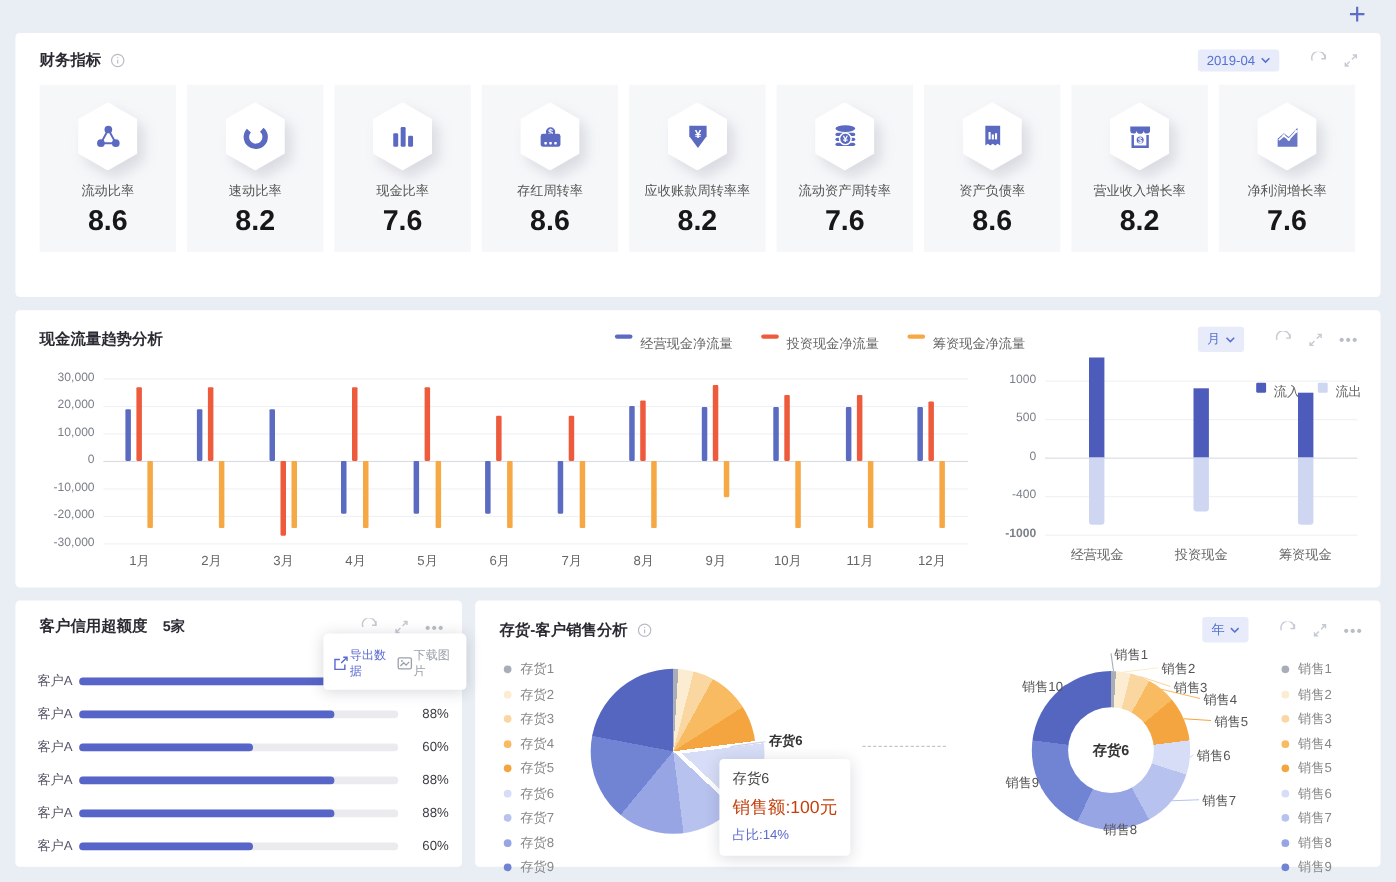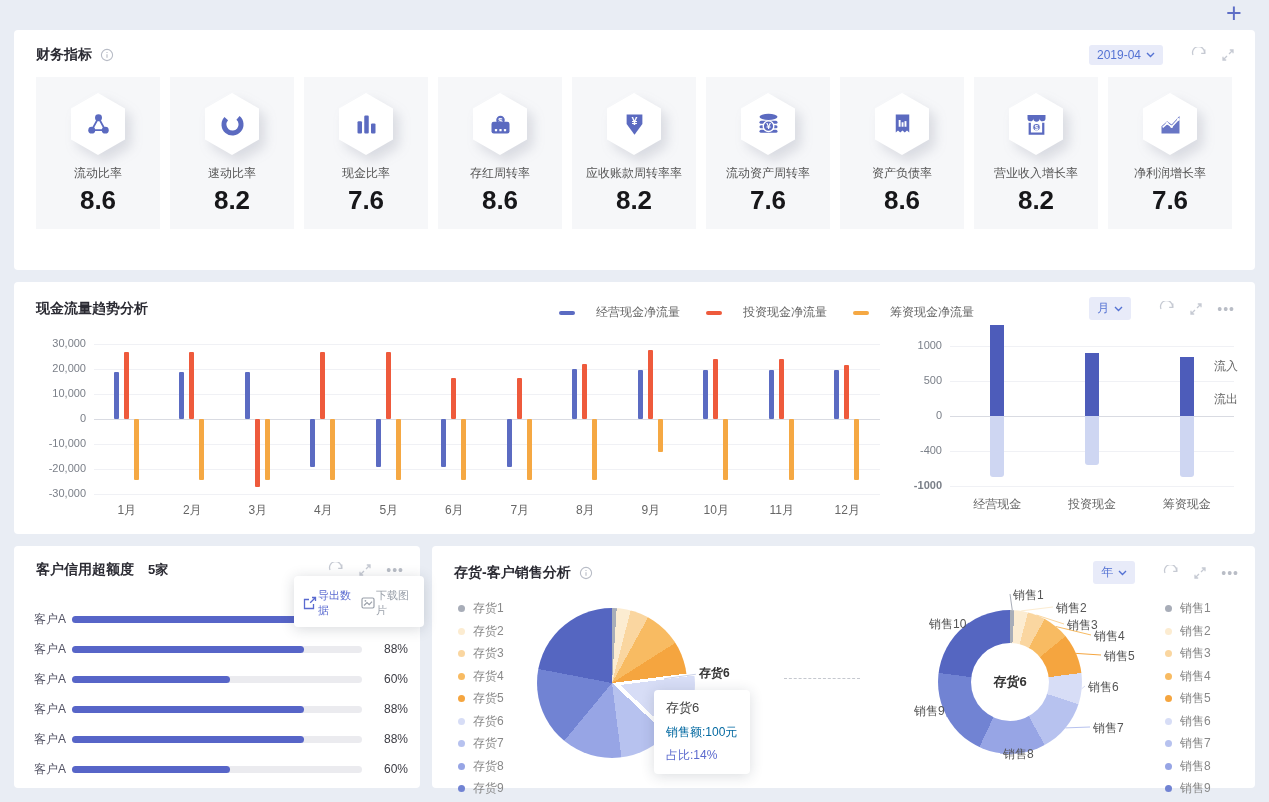--- a/index.html
+++ b/index.html
@@ -16,32 +16,32 @@
   
   #cards{display:flex;gap:10px;padding:0 22px;margin-top:12px;}
   .card{width:124px;height:152px;background:#f6f7f9;display:flex;flex-direction:column;align-items:center;}
   .hexwrap{margin-top:16px;filter:drop-shadow(6px 7px 6px rgba(90,95,120,.18));}
   .hex{width:54px;height:62px;background:#fff;clip-path:polygon(50% 0,100% 25%,100% 75%,50% 100%,0 75%,0 25%);display:flex;align-items:center;justify-content:center;color:#5b6ac0;}
   .hex svg{width:27px;height:27px;}
   .card-label{margin-top:10px;font-size:12px;color:#555;}
   .card-value{margin-top:3px;font-size:26px;font-weight:bold;color:#17171a;font-family:"Liberation Sans","DejaVu Sans",sans-serif;}
   
   #cf-legend{position:absolute;left:545px;top:22px;display:flex;gap:26px;}
-  .lg-item{display:flex;align-items:center;gap:21px;font-size:12px;color:#666;cursor:pointer;}
+  .lg-item{display:flex;gap:7px;font-size:12px;color:#666;cursor:pointer;}
   .lg-dash{width:16px;height:4px;border-radius:2px;display:inline-block;}
   .lg-sq{width:9px;height:9px;border-radius:1px;display:inline-block;}
   #main-chart{position:absolute;left:16px;top:48px;width:860px;height:195px;}
   .gl{position:absolute;height:1px;background:#f0f1f5;left:64px;right:10px;}
   .gl.zero{background:#d9dbe2;}
   .ylab{position:absolute;width:56px;text-align:right;font-size:11px;color:#7a7f88;}
   .xlab{position:absolute;width:48px;text-align:center;font-size:12px;color:#666;}
   .vbar{position:absolute;width:5px;border-radius:1px;}
   #sub-chart{position:absolute;left:890px;top:30px;width:340px;height:210px;}
   #sub-title{font-size:13px;font-weight:bold;color:#2b2b33;padding-left:14px;}
-  #sub-legend{position:absolute;right:6px;top:46px;display:flex;gap:16px;flex-direction:column;}
+  #sub-legend{position:absolute;right:6px;top:36px;display:flex;gap:16px;}
   #sub-plot{position:absolute;inset:0;}
   .sbar{position:absolute;width:14px;}
   
   .count{margin-left:14px;font-size:13px;font-weight:600;color:#2b2b33;}
   #credit-popup{position:absolute;right:-4px;top:30px;background:#fff;border-radius:4px;box-shadow:0 2px 14px rgba(31,45,61,.18);padding:8px 8px 9px;display:flex;gap:2px;z-index:6;}
   .pop-item{width:56px;display:flex;flex-direction:row;align-items:center;cursor:pointer;font-size:11px;}
   .pop-item .pi-ic{display:inline-flex;}
   .pop-item span{margin-top:4px;}
   .pop-blue{color:#5a6ad0;}
   .pop-gray{color:#9aa0aa;}
@@ -54,21 +54,21 @@
   
   .inv-legend{position:absolute;top:54px;display:flex;flex-direction:column;gap:5.5px;}
   .inv-li{display:flex;align-items:center;gap:8px;font-size:12px;color:#888;cursor:pointer;}
   .inv-dot{width:7px;height:7px;border-radius:50%;display:inline-block;}
   #pie{position:absolute;left:105px;top:62px;width:150px;height:150px;border-radius:50%;}
   #pie-slice{position:absolute;left:113px;top:64px;width:150px;height:150px;border-radius:50%;}
   #pie-line{position:absolute;left:232px;top:130px;width:32px;height:1px;background:#ccd2e8;transform:rotate(-8deg);}
   #pie-callout{position:absolute;left:267px;top:119px;font-size:12px;font-weight:bold;color:#333;}
   #inv-tooltip{position:absolute;left:222px;top:144px;background:#fff;border-radius:4px;box-shadow:0 2px 14px rgba(31,45,61,.16);padding:9px 12px 10px;z-index:8;min-width:72px;}
   #inv-tooltip .tt-title{font-size:13px;color:#444;margin-bottom:7px;}
-  #inv-tooltip .tt-l1{font-size:12px;color:#0369a1;margin-bottom:6px;}
+  #inv-tooltip .tt-l1{font-size:16px;color:#c2410c;margin-bottom:6px;}
   #inv-tooltip .tt-l2{font-size:12px;color:#5b6ace;}
   #dash-connector{position:absolute;left:352px;top:132px;width:76px;border-top:1px dashed #c5c8cf;}
   #donut{position:absolute;left:506px;top:64px;width:144px;height:144px;border-radius:50%;}
   #donut-hole{position:absolute;left:539px;top:97px;width:78px;height:78px;border-radius:50%;background:#fff;display:flex;align-items:center;justify-content:center;font-size:13px;font-weight:bold;color:#333;}
   #donut-overlay{position:absolute;left:420px;top:24px;width:400px;height:216px;pointer-events:none;}
   #donut-overlay svg{position:absolute;inset:0;}
   .dlab{position:absolute;font-size:12px;color:#555;white-space:nowrap;}
 </style>
 </head>
 <body>

